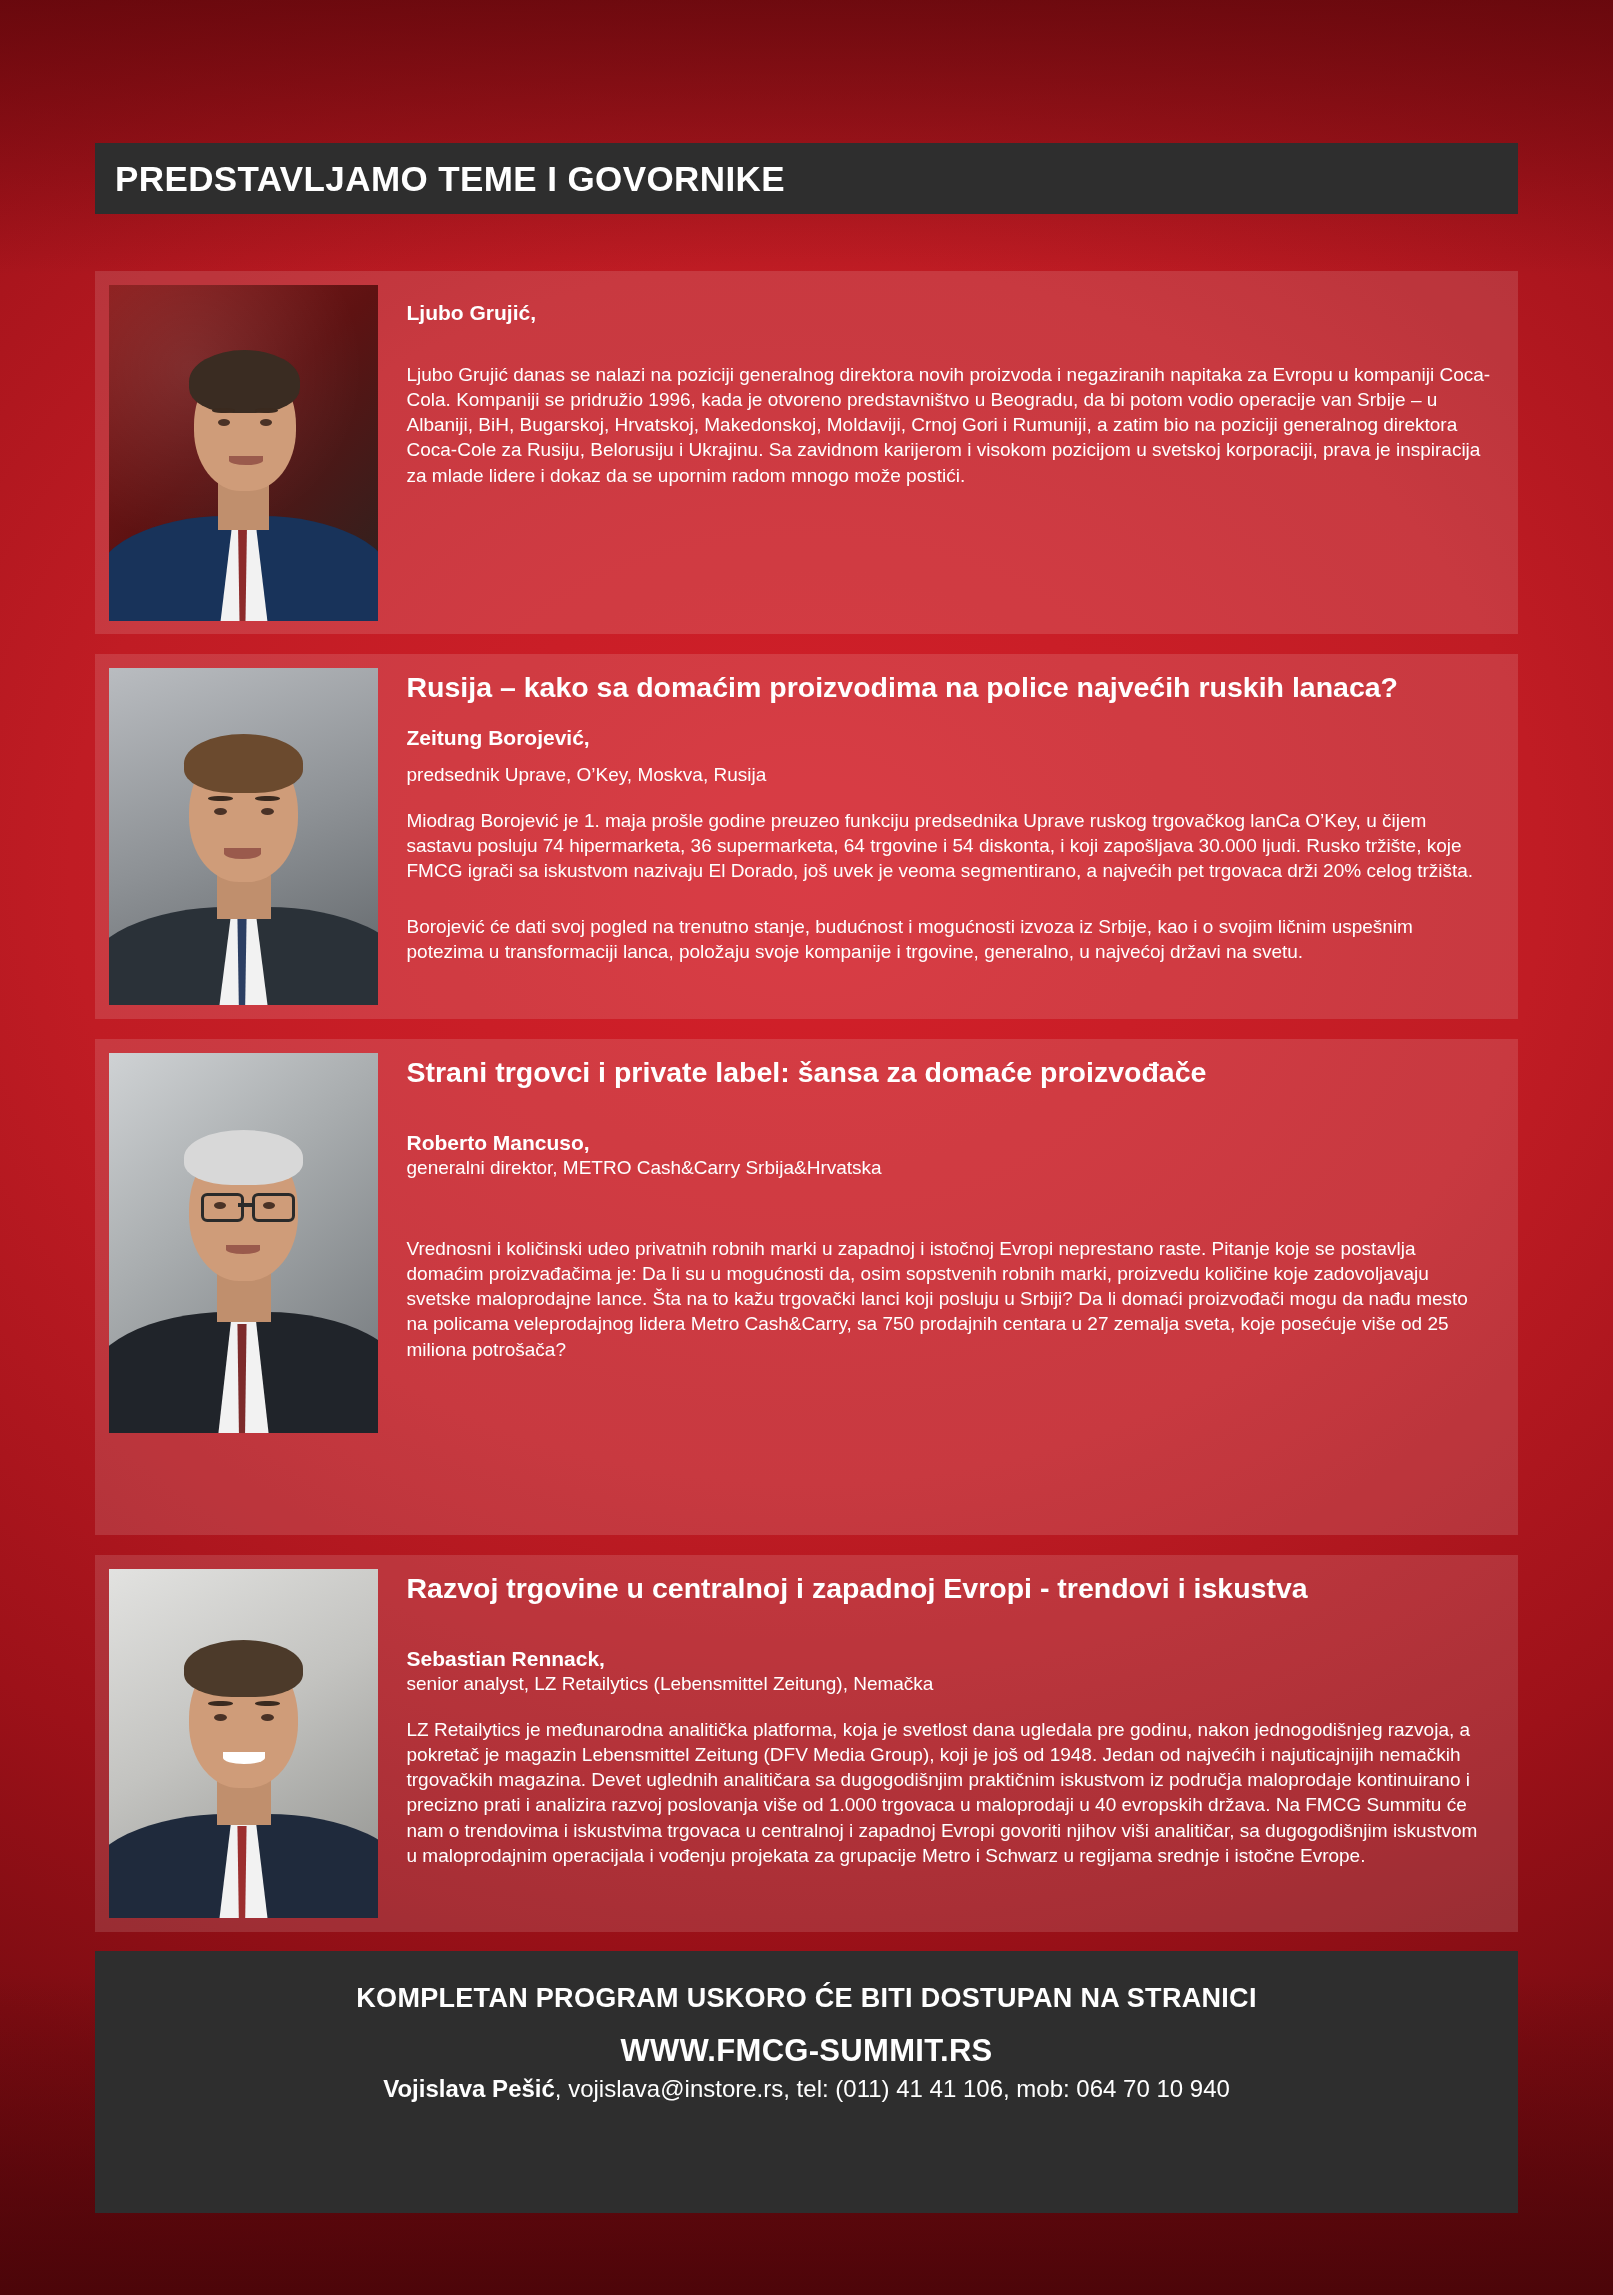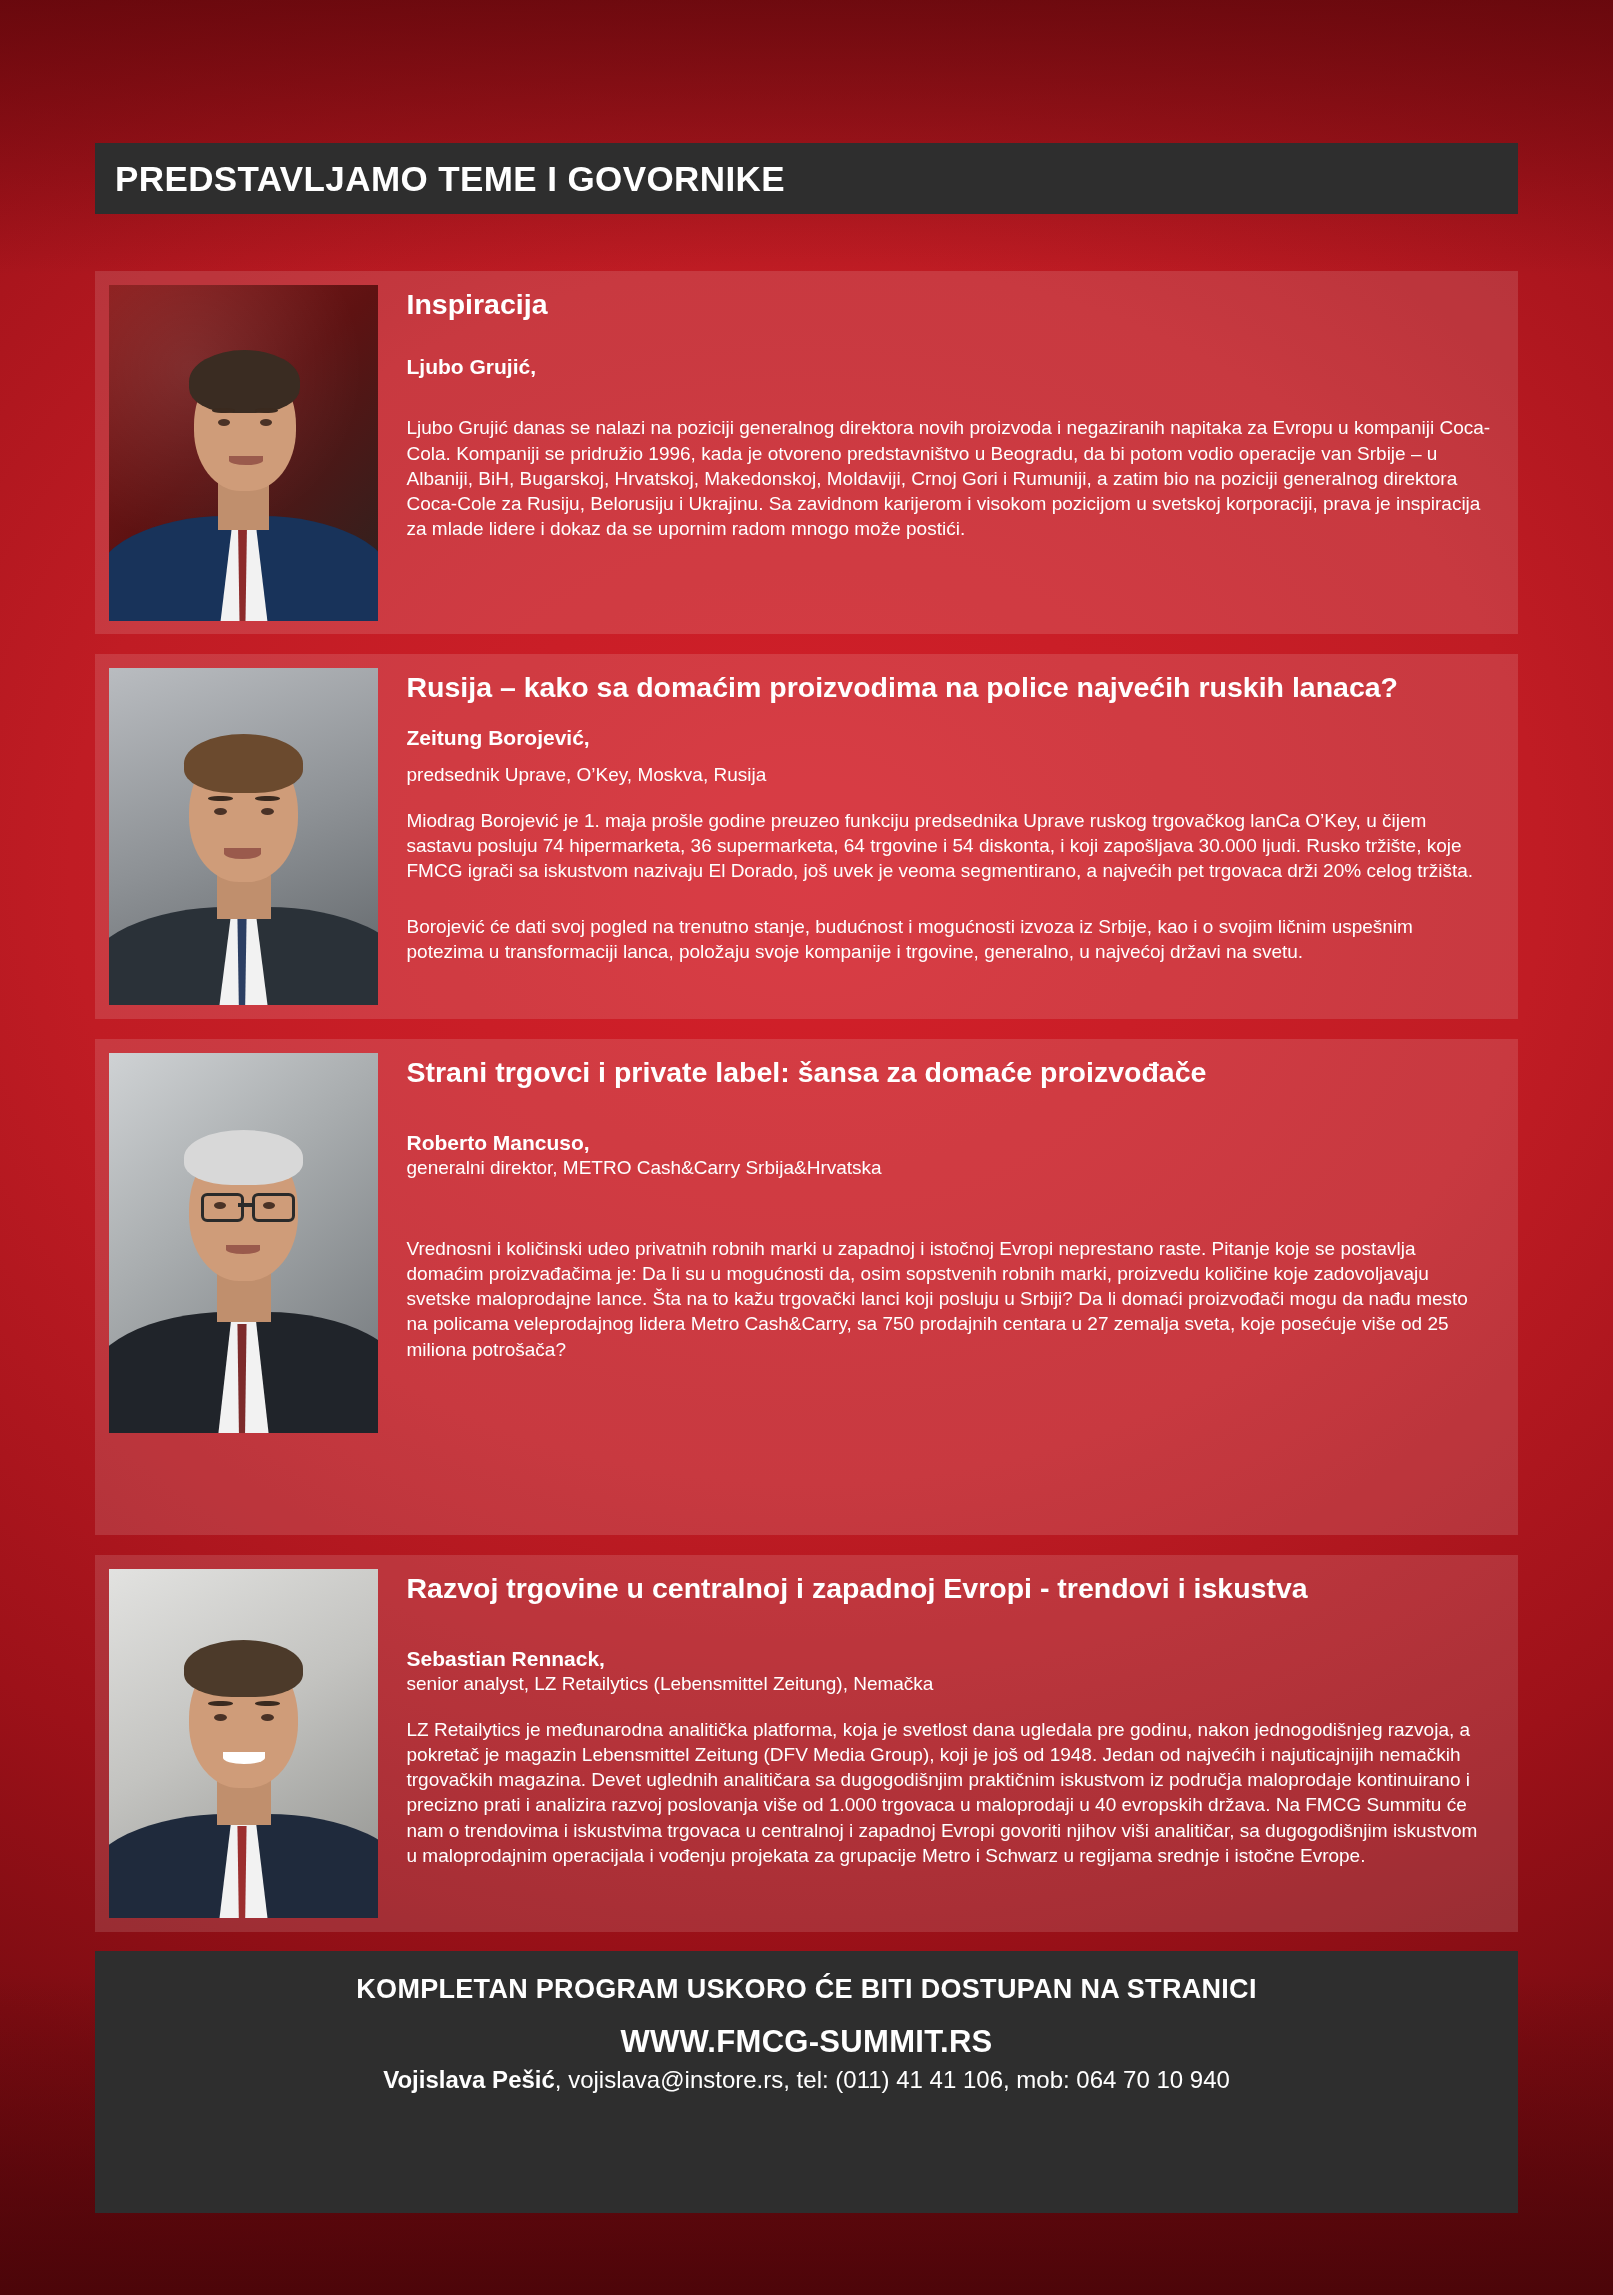--- a/index.html
+++ b/index.html
@@ -122,21 +122,21 @@
   .footer {
     position: absolute;
     left: 0;
     top: 1951px;
     width: 1423px;
     height: 262px;
     background: #2e2e2e;
     color: #ffffff;
     text-align: center;
     box-sizing: border-box;
-    padding-top: 23px;
+    padding-top: 32px;
   }
   .f-line1 {
     font-size: 27px;
     font-weight: bold;
     letter-spacing: 0.3px;
   }
   .f-line2 {
     font-size: 31px;
     font-weight: bold;
     margin-top: 18.5px;
@@ -237,21 +237,20 @@
             <div class="p-head" style="left:85px; top:74px; width:102px; height:132px;"></div>
             <div class="p-hair" style="left:80px; top:65px; width:111px; height:63px; background:#3a2c22;"></div>
             <div class="p-brow" style="left:103px; top:123px; width:23px; height:5.4px;"></div>
             <div class="p-brow" style="left:146px; top:123px; width:23px; height:5.4px;"></div>
             <div class="p-eye" style="left:109px; top:134px; width:12.3px; height:7px;"></div>
             <div class="p-eye" style="left:151px; top:134px; width:12.3px; height:7px;"></div>
             <div class="p-mouth" style="left:120px; top:171px; width:34px; height:9.2px;"></div>
           </div>
         </div>
         <div class="card-text">
-          <h2 class="c-title">Inspiracija</h2>
           <div class="gap-sm"></div>
           <p class="c-name">Ljubo Grujić,</p>
           <div class="gap-lg"></div>
           <p class="c-body">Ljubo Grujić danas se nalazi na poziciji generalnog direktora novih proizvoda i negaziranih napitaka za Evropu u kompaniji Coca-Cola. Kompaniji se pridružio 1996, kada je otvoreno predstavništvo u Beogradu, da bi potom vodio operacije van Srbije – u Albaniji, BiH, Bugarskoj, Hrvatskoj, Makedonskoj, Moldaviji, Crnoj Gori i Rumuniji, a zatim bio na poziciji generalnog direktora Coca-Cole za Rusiju, Belorusiju i Ukrajinu. Sa zavidnom karijerom i visokom pozicijom u svetskoj korporaciji, prava je inspiracija za mlade lidere i dokaz da se upornim radom mnogo može postići.</p>
         </div>
       </div>
 
       <div class="card" style="height:365px;">
         <div class="photo-wrap" style="height:337px;">
           <div class="portrait" style="height:337px;">

